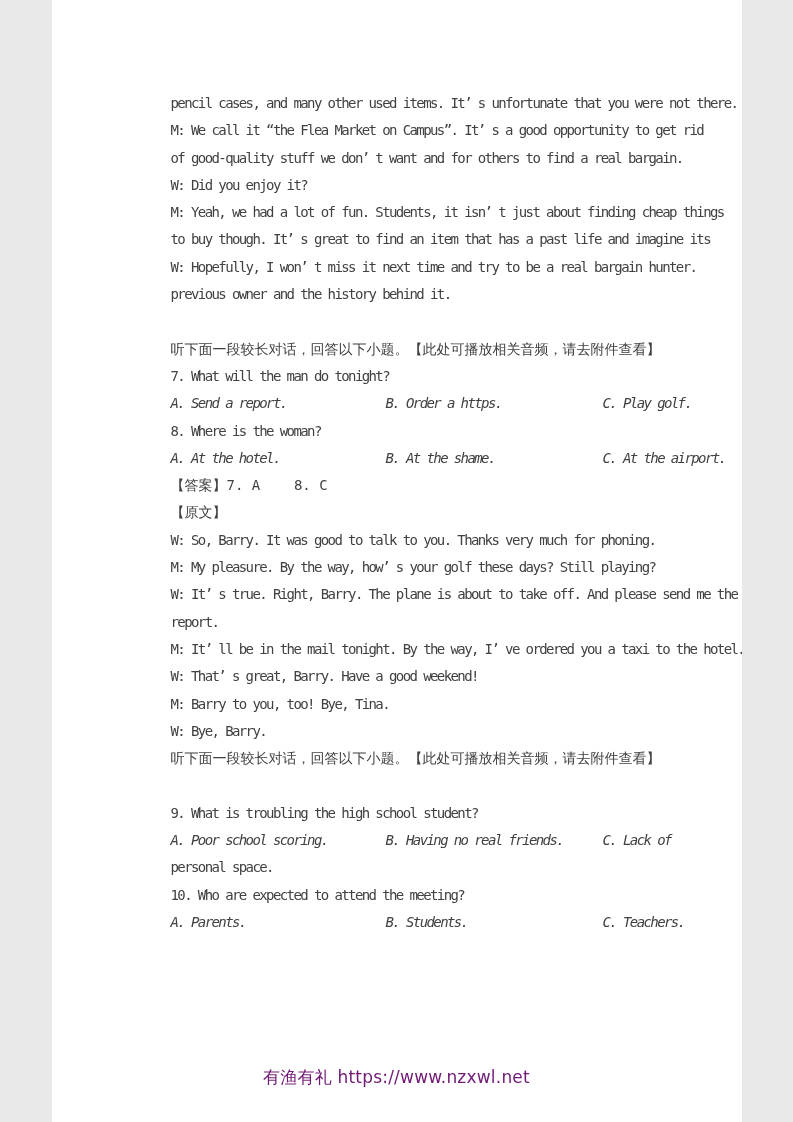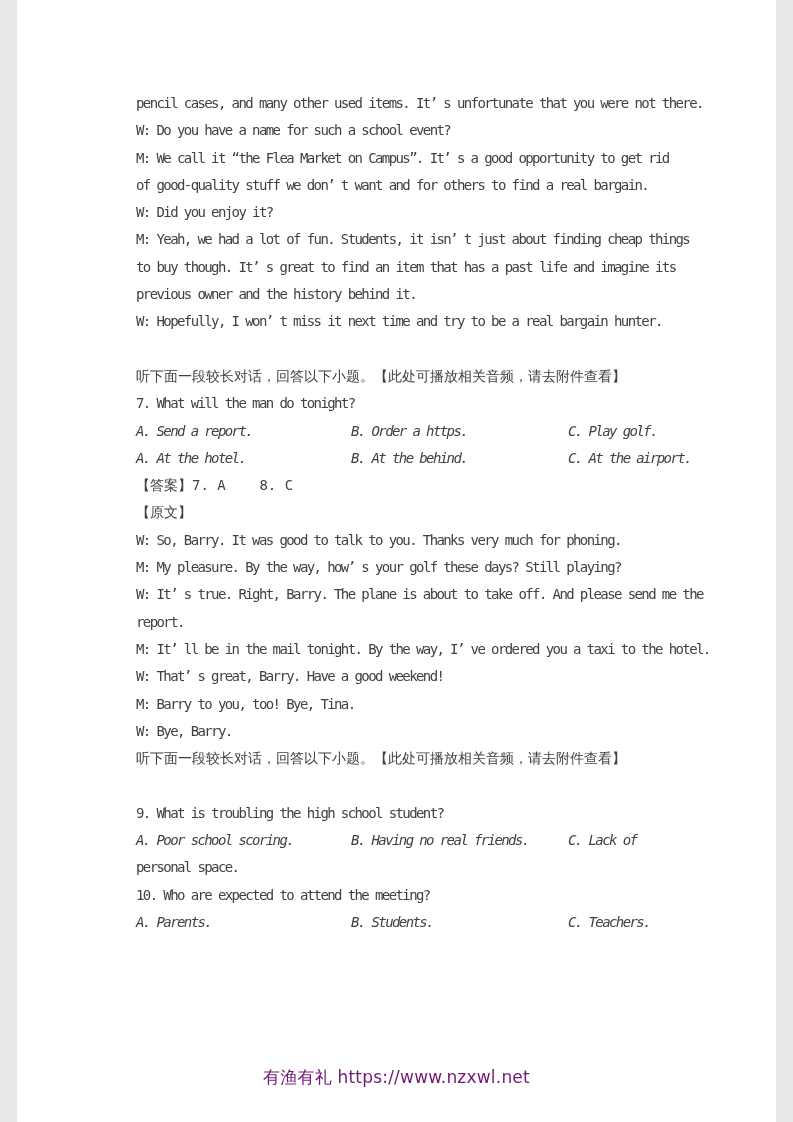--- a/index.html
+++ b/index.html
@@ -1,18 +1,18 @@
 <!DOCTYPE html>
 <html><head>
 <meta charset="utf-8">
 <style>
   html,body { margin:0; padding:0; background:#e9e9e9; }
   .page {
     position:relative;
-    width:759px; height:1122px;
+    width:690px; height:1122px;
     margin:0 auto;
     background:#ffffff;
     overflow:hidden;
     font-family:"DejaVu Sans Mono","Liberation Mono",monospace;
   }
   .content {
     position:absolute;
     left:119px; top:90px;
     width:620px;
     color:#414141;
@@ -39,33 +39,33 @@
     letter-spacing:0.2px;
     font-family:"DejaVu Sans","Liberation Sans",sans-serif;
   }
 </style>
 </head>
 <body>
 
 <div class="page">
   <div class="content" id="doc-lines">
       <div class="line text">pencil cases, and many other used items. It’ s unfortunate that you were not there.</div>
-      <div class="line text">W: Do you have a name for such a school event?</div>
       <div class="line text">M: We call it “the Flea Market on Campus”. It’ s a good opportunity to get rid</div>
       <div class="line text">of good-quality stuff we don’ t want and for others to find a real bargain.</div>
       <div class="line text">W: Did you enjoy it?</div>
       <div class="line text">M: Yeah, we had a lot of fun. Students, it isn’ t just about finding cheap things</div>
       <div class="line text">to buy though. It’ s great to find an item that has a past life and imagine its</div>
+      <div class="line text">W: Hopefully, I won’ t miss it next time and try to be a real bargain hunter.</div>
       <div class="line text">previous owner and the history behind it.</div>
-      <div class="line text">W: Hopefully, I won’ t miss it next time and try to be a real bargain hunter.</div>
       <div class="line gap">&nbsp;</div>
       <div class="line text cjk">听下面一段较长对话，回答以下小题。【此处可播放相关音频，请去附件查看】</div>
       <div class="line text">7. What will the man do tonight?</div>
       <div class="line options"><span class="opt">A. Send a report.</span><span class="opt">B. Order a https.</span><span class="opt">C. Play golf.</span></div>
-      <div class="line options"><span class="opt">A. At the hotel.</span><span class="opt">B. At the behind.</span><span class="opt">C. At the airport.</span></div>
+      <div class="line text">8. Where is the woman?</div>
+      <div class="line options"><span class="opt">A. At the hotel.</span><span class="opt">B. At the shame.</span><span class="opt">C. At the airport.</span></div>
       <div class="line text cjk">【答案】7. A    8. C</div>
       <div class="line text cjk">【原文】</div>
       <div class="line text">W: So, Barry. It was good to talk to you. Thanks very much for phoning.</div>
       <div class="line text">M: My pleasure. By the way, how’ s your golf these days? Still playing?</div>
       <div class="line text">W: It’ s true. Right, Barry. The plane is about to take off. And please send me the</div>
       <div class="line text">report.</div>
       <div class="line text">M: It’ ll be in the mail tonight. By the way, I’ ve ordered you a taxi to the hotel.</div>
       <div class="line text">W: That’ s great, Barry. Have a good weekend!</div>
       <div class="line text">M: Barry to you, too! Bye, Tina.</div>
       <div class="line text">W: Bye, Barry.</div>

